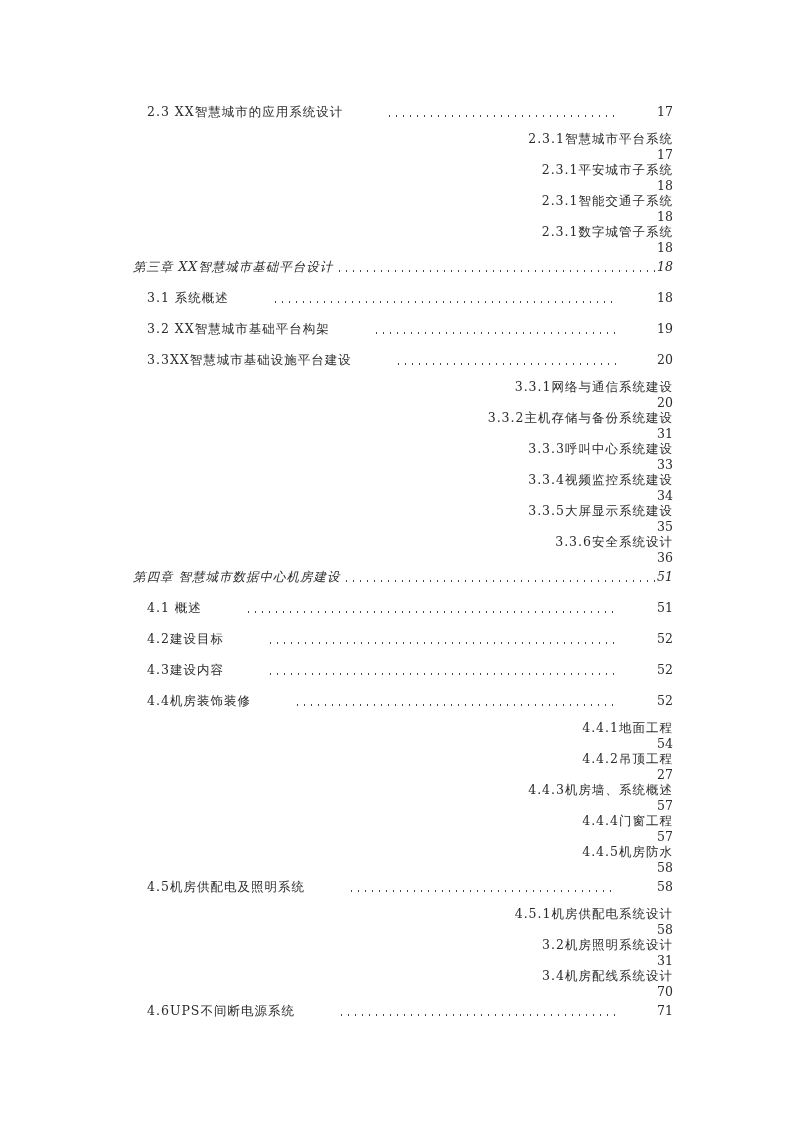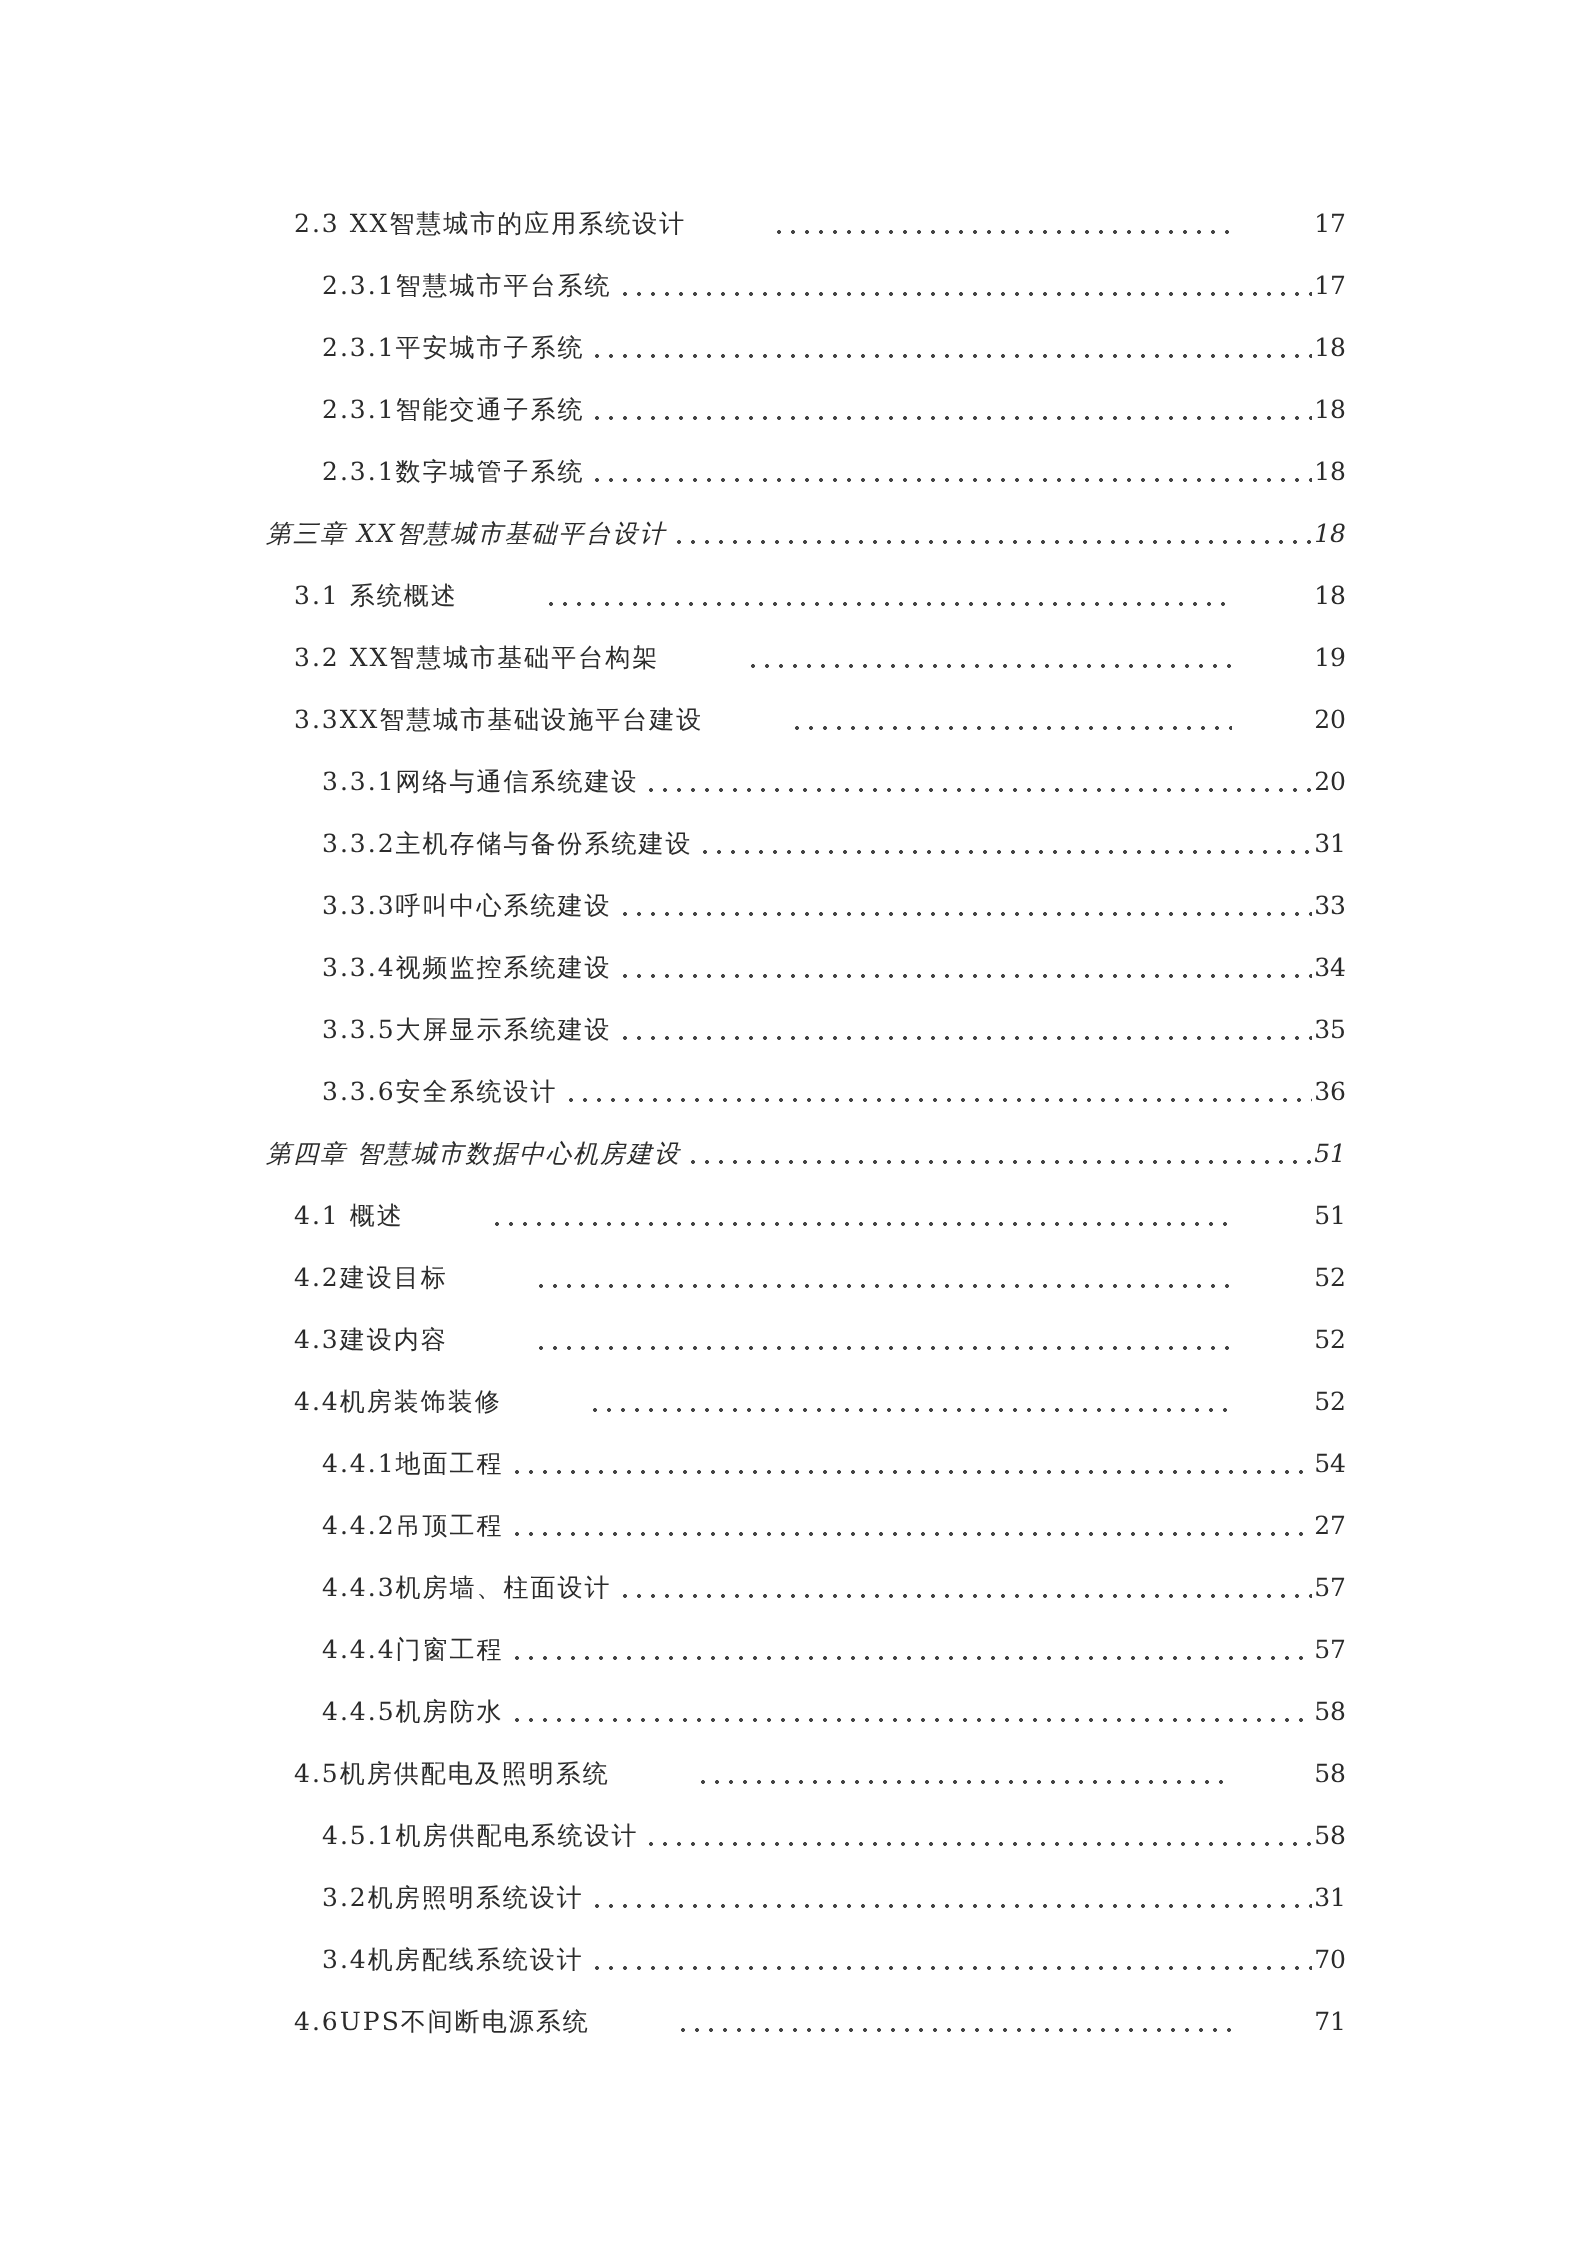--- a/index.html
+++ b/index.html
@@ -3,21 +3,21 @@
 <meta charset="utf-8">
 <style>
   html, body { margin: 0; padding: 0; background: #ffffff; }
   body { width: 793px; height: 1122px; position: relative; overflow: hidden;
          font-family: "DejaVu Serif", "Liberation Serif", serif; color: #2b2b2b; }
   .toc { position: absolute; left: 0; top: 0; width: 793px; }
   .toc-row { position: absolute; height: 20px; display: flex; align-items: flex-end;
              right: 120px; font-size: 12.5px; line-height: 16px; white-space: nowrap; }
   .toc-row.l1 { left: 133px; font-style: italic; }
   .toc-row.l2 { left: 147px; gap: 40px; }
-  .toc-row.l3 { left: 161px; }
+  .toc-row.l3 { left: 161px; flex-direction: column; }
   .toc-title { flex: 0 0 auto; letter-spacing: 1px; }
   .toc-leader { flex: 1 1 auto; overflow: hidden; height: 16px; position: relative; margin: 0 1px; }
   .toc-leader::before { content: ""; position: absolute; left: 2px; right: 0; bottom: 3px; height: 2px;
         background-image: radial-gradient(circle, #444 0.85px, transparent 1.1px);
         background-size: 7px 2px; background-repeat: repeat-x; background-position: left center; }
   .toc-page { flex: 0 0 auto; min-width: 14px; }
 </style>
 </head>
 <body>
 
@@ -126,21 +126,21 @@
       <span class="toc-title">4.4.1地面工程</span>
       <span class="toc-leader"></span>
       <span class="toc-page">54</span>
     </div>
   <div class="toc-row l3" style="top:751px">
       <span class="toc-title">4.4.2吊顶工程</span>
       <span class="toc-leader"></span>
       <span class="toc-page">27</span>
     </div>
   <div class="toc-row l3" style="top:782px">
-      <span class="toc-title">4.4.3机房墙、柱面设计</span>
+      <span class="toc-title">4.4.3机房墙、系统概述</span>
       <span class="toc-leader"></span>
       <span class="toc-page">57</span>
     </div>
   <div class="toc-row l3" style="top:813px">
       <span class="toc-title">4.4.4门窗工程</span>
       <span class="toc-leader"></span>
       <span class="toc-page">57</span>
     </div>
   <div class="toc-row l3" style="top:844px">
       <span class="toc-title">4.4.5机房防水</span>

